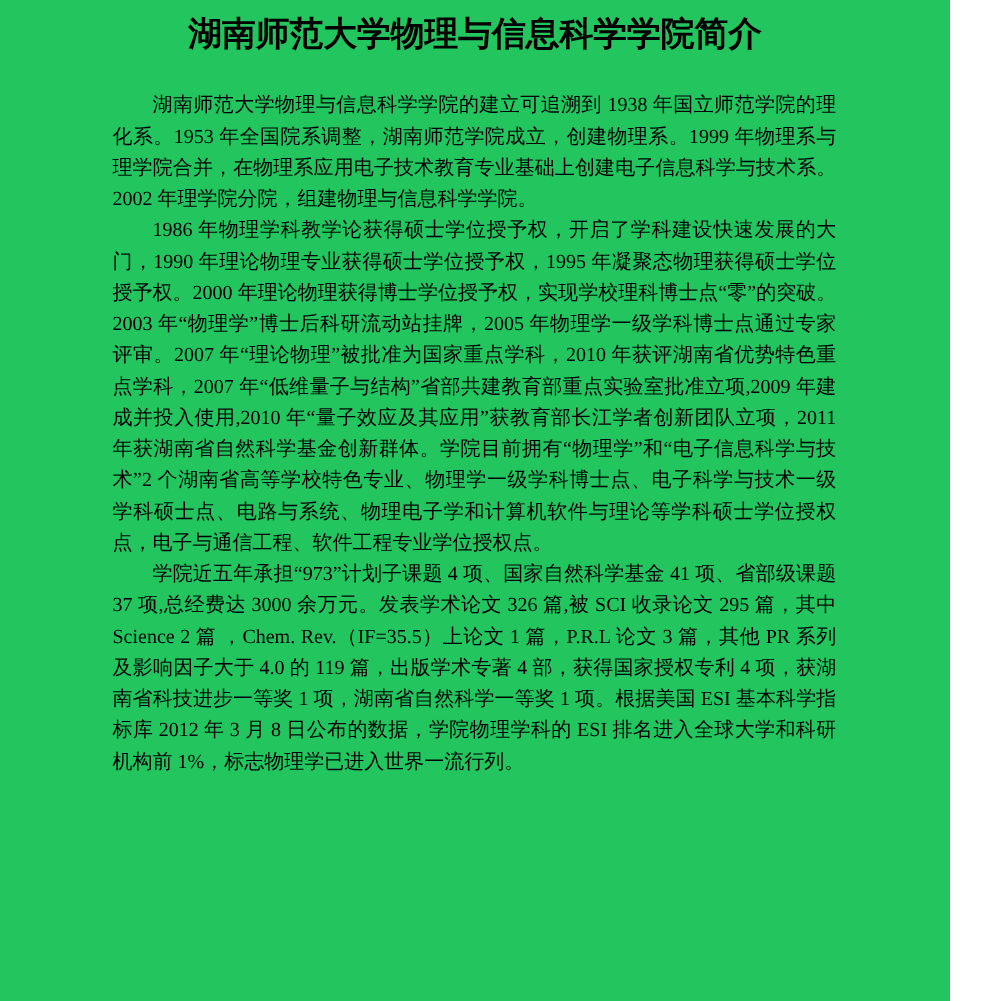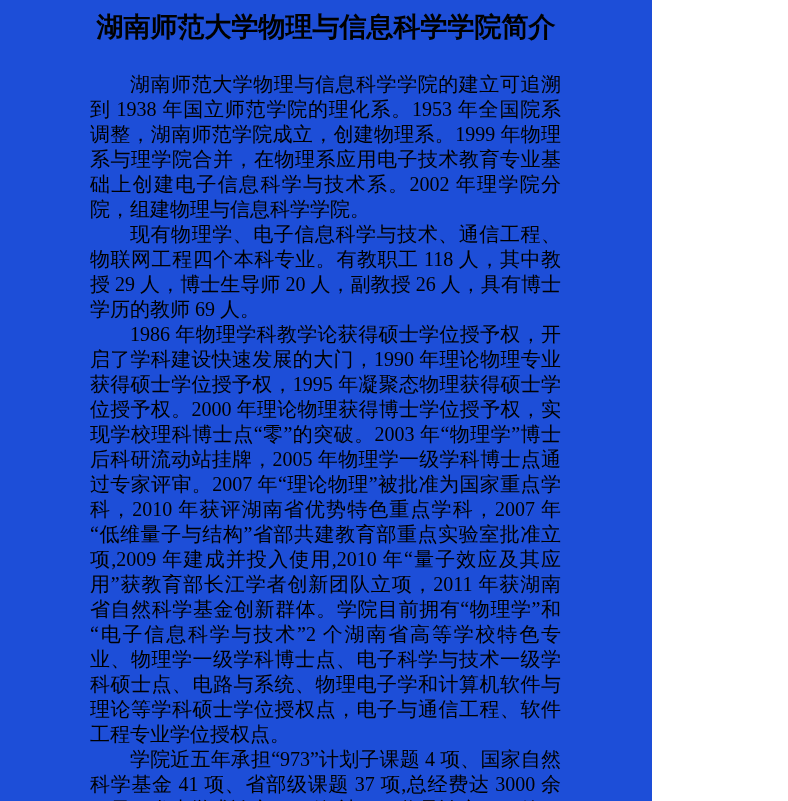--- a/index.html
+++ b/index.html
@@ -2,23 +2,23 @@
 <html lang="zh"><head>
 <meta charset="utf-8">
 <style>
   html, body {
     margin: 0;
     padding: 0;
     background: #ffffff;
   }
   .page {
     position: relative;
-    width: 652px;
+    width: 760px;
     height: 801px;
-    background: #1d4ed8;
+    background: #22c55e;
     color: #000000;
     overflow: hidden;
     font-family: "Liberation Serif", "DejaVu Serif", serif;
   }
   .doc-title {
     margin: 0;
     padding-top: 12px;
     height: 31px;
     text-align: center;
     font-size: 27px;
@@ -27,35 +27,34 @@
     color: #000000;
     letter-spacing: 0px;
     font-family: "Liberation Serif", "DejaVu Serif", serif;
   }
   .doc-body {
     margin: 29px 91px 0 90px; 
   }
   .doc-body p.para {
     margin: 0;
     padding: 0;
-    font-size: 20px;
+    font-size: 16px;
     line-height: 25px;
     text-align: justify;
     text-justify: inter-character;
     text-indent: 2em;
     word-break: normal;
     overflow-wrap: break-word;
     color: #000000;
   }
 </style>
 </head>
 <body>
 
 <div class="page">
   <h1 class="doc-title">湖南师范大学物理与信息科学学院简介</h1>
 
   <div class="doc-body">
     <p class="para">湖南师范大学物理与信息科学学院的建立可追溯到 1938 年国立师范学院的理化系。1953 年全国院系调整，湖南师范学院成立，创建物理系。1999 年物理系与理学院合并，在物理系应用电子技术教育专业基础上创建电子信息科学与技术系。2002 年理学院分院，组建物理与信息科学学院。</p>
-    <p class="para">现有物理学、电子信息科学与技术、通信工程、物联网工程四个本科专业。有教职工 118 人，其中教授 29 人，博士生导师 20 人，副教授 26 人，具有博士学历的教师 69 人。</p>
     <p class="para">1986 年物理学科教学论获得硕士学位授予权，开启了学科建设快速发展的大门，1990 年理论物理专业获得硕士学位授予权，1995 年凝聚态物理获得硕士学位授予权。2000 年理论物理获得博士学位授予权，实现学校理科博士点“零”的突破。2003 年“物理学”博士后科研流动站挂牌，2005 年物理学一级学科博士点通过专家评审。2007 年“理论物理”被批准为国家重点学科，2010 年获评湖南省优势特色重点学科，2007 年“低维量子与结构”省部共建教育部重点实验室批准立项,2009 年建成并投入使用,2010 年“量子效应及其应用”获教育部长江学者创新团队立项，2011 年获湖南省自然科学基金创新群体。学院目前拥有“物理学”和“电子信息科学与技术”2 个湖南省高等学校特色专业、物理学一级学科博士点、电子科学与技术一级学科硕士点、电路与系统、物理电子学和计算机软件与理论等学科硕士学位授权点，电子与通信工程、软件工程专业学位授权点。</p>
     <p class="para">学院近五年承担“973”计划子课题 4 项、国家自然科学基金 41 项、省部级课题 37 项,总经费达 3000 余万元。发表学术论文 326 篇,被 SCI 收录论文 295 篇，其中 Science 2 篇 ，Chem. Rev.（IF=35.5）上论文 1 篇，P.R.L 论文 3 篇，其他 PR 系列及影响因子大于 4.0 的 119 篇，出版学术专著 4 部，获得国家授权专利 4 项，获湖南省科技进步一等奖 1 项，湖南省自然科学一等奖 1 项。根据美国 ESI 基本科学指标库 2012 年 3 月 8 日公布的数据，学院物理学科的 ESI 排名进入全球大学和科研机构前 1%，标志物理学已进入世界一流行列。</p>
   </div>
 </div>
 
 </body></html>

